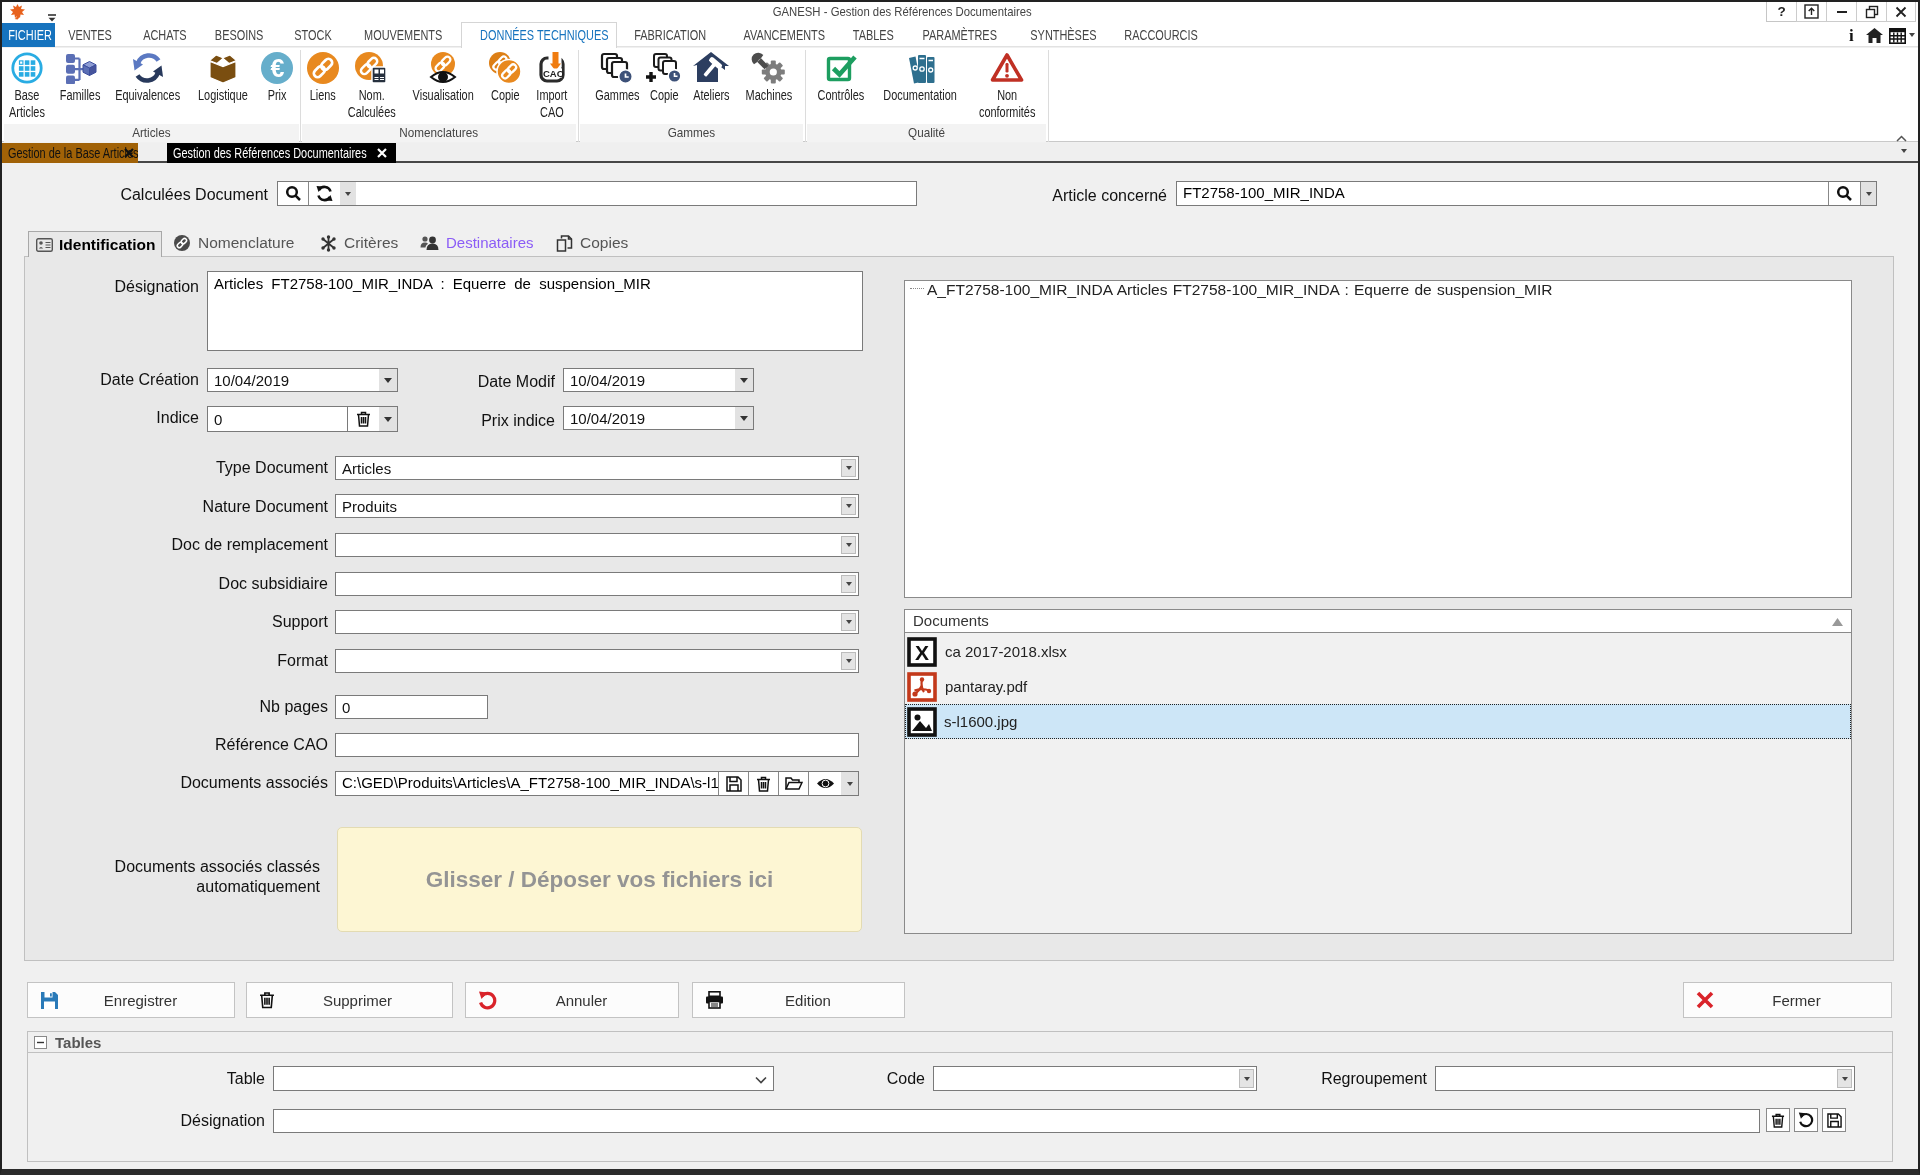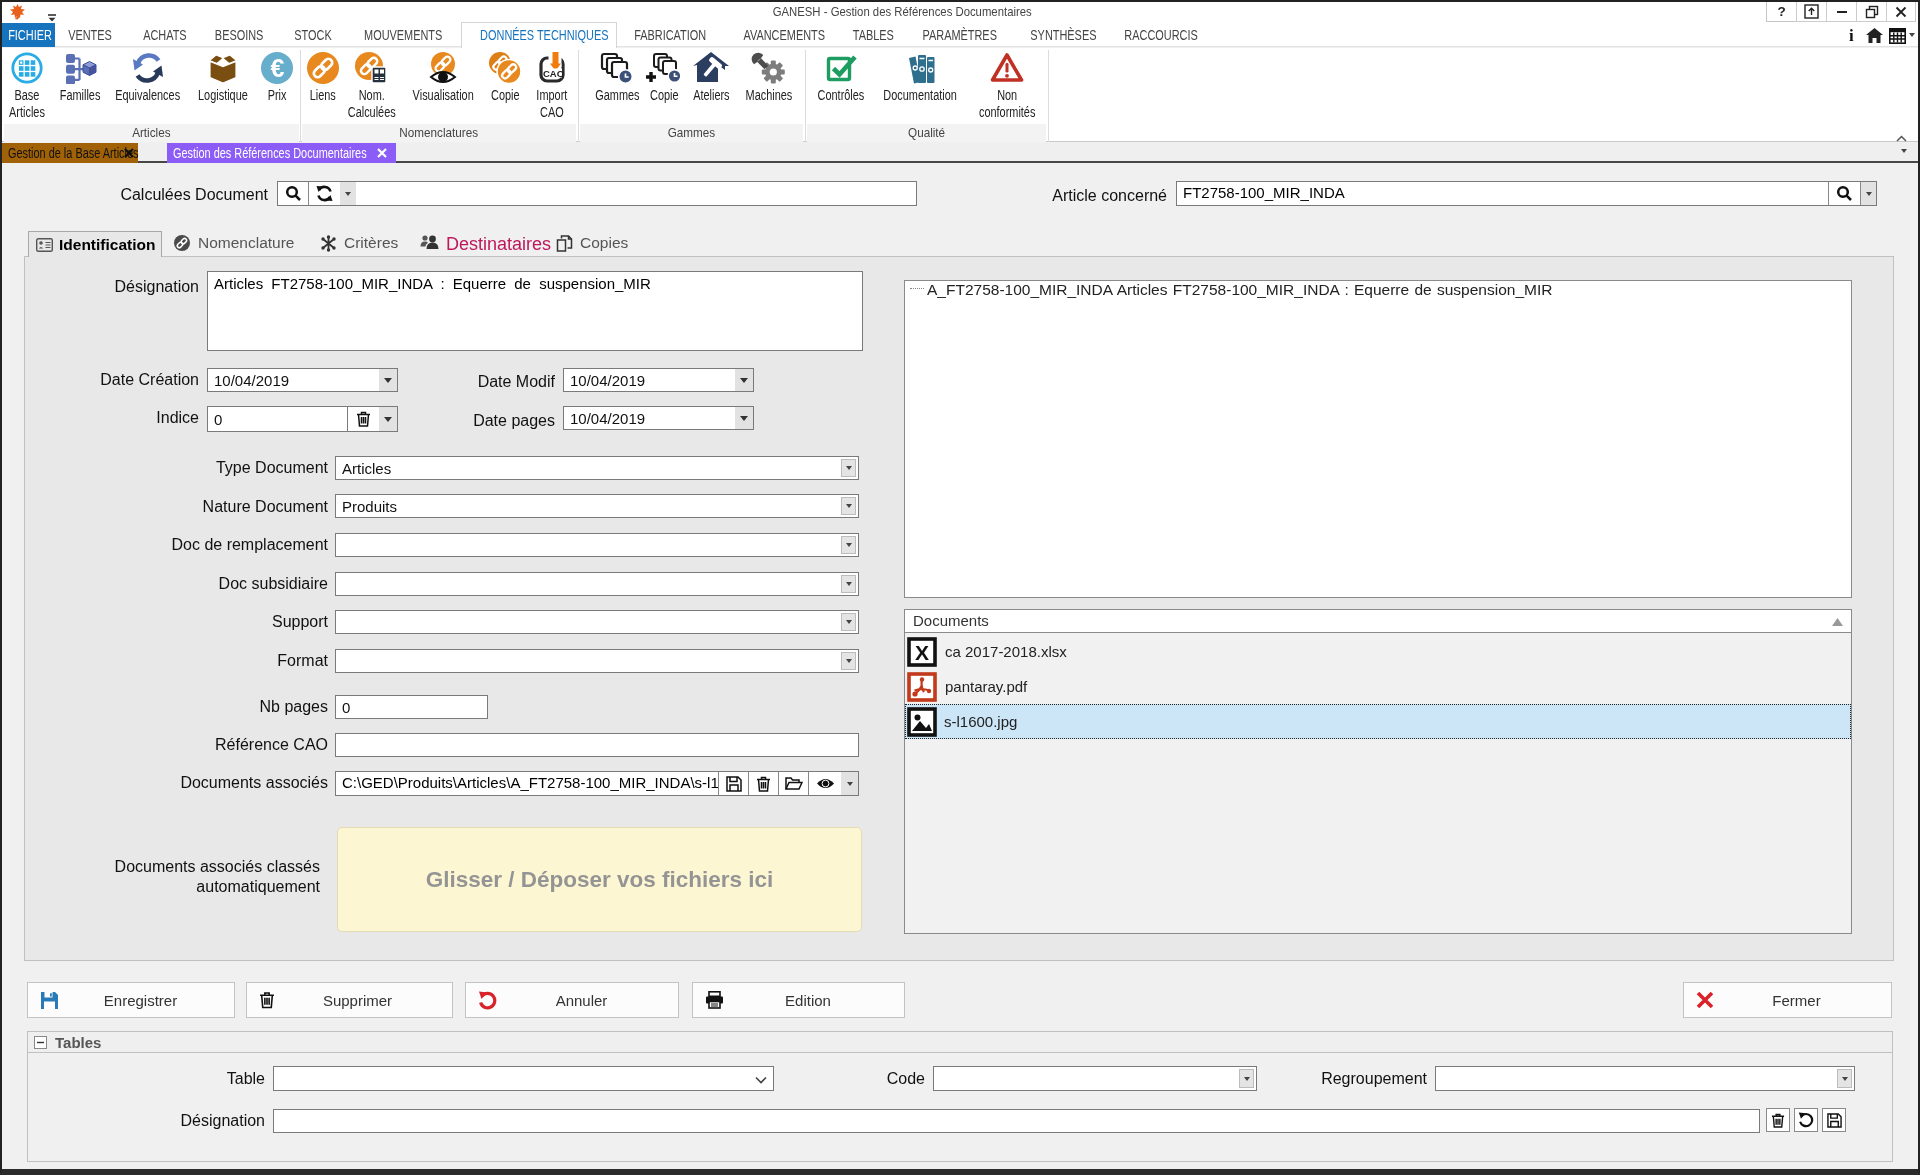--- a/index.html
+++ b/index.html
@@ -243,21 +243,21 @@
 <div class="rbtn" style="left:962px;top:52px;width:90px">
 <svg width="34" height="32" viewBox="0 0 34 32">
       <path d="M17 3 L31.5 28 H2.5 Z" fill="#fff" stroke="#c03024" stroke-width="3.6" stroke-linejoin="round"></path>
       <rect x="15.5" y="11" width="3" height="9.5" rx="1.2" fill="#c03024"></rect>
       <circle cx="17" cy="23.8" r="1.9" fill="#c03024"></circle>
     </svg><span class="sx">Non<br>conformités</span></div>
 <div id="mditabs"></div>
 <div class="mtab" style="left:2px;width:136px;background:#a16207;color:#111"><span class="sx" style="transform-origin:left center">Gestion de la Base Articles</span><svg width="10" height="10" viewBox="0 0 10 10" style="position:absolute;right:4px;top:5px">
       <path d="M1 1l8 8M9 1l-8 8" stroke="#111" stroke-width="2.2"></path>
     </svg></div>
-<div class="mtab" style="left:167px;width:229px;background:#8b5cf6;color:#fff"><span class="sx" style="transform-origin:left center">Gestion des Références Documentaires</span><svg width="10" height="10" viewBox="0 0 10 10" style="position:absolute;right:9px;top:5px">
+<div class="mtab" style="left:167px;width:229px;background:#000000;color:#fff"><span class="sx" style="transform-origin:left center">Gestion des Références Documentaires</span><svg width="10" height="10" viewBox="0 0 10 10" style="position:absolute;right:9px;top:5px">
       <path d="M1 1l8 8M9 1l-8 8" stroke="#fff" stroke-width="2.2"></path>
     </svg></div>
 <div class="abs" style="left:1901px;top:149px">
     <div class="arrs"></div>
   </div>
 
 <div class="abs" style="left:1766px;top:1px;height:21px;display:flex">
 <div class="sq" style="width:30px;border:1px solid #c6c6c6;border-right:none;font-weight:bold;font-size:13.5px;color:#222">?</div>
 <div class="sq" style="width:30px;border:1px solid #ccc;border-right:none">
       <svg width="15" height="15" viewBox="0 0 15 15">
@@ -366,21 +366,21 @@
         <path d="M8.5 2v13M3 4l11 9M14 4L3 13"></path>
       </g>
       <circle cx="8.5" cy="2" r="1.7" fill="#333"></circle>
       <circle cx="8.5" cy="15" r="1.7" fill="#333"></circle>
       <circle cx="3" cy="4" r="1.7" fill="#333"></circle>
       <circle cx="14" cy="13" r="1.7" fill="#333"></circle>
       <circle cx="14" cy="4" r="1.7" fill="#333"></circle>
       <circle cx="3" cy="13" r="1.7" fill="#333"></circle>
     </svg>
 Critères</div>
-<div class="abs" style="left:420px;top:234px;display:flex;align-items:flex-start;font-size:18px;color:#be185d">
+<div class="abs" style="left:420px;top:234px;display:flex;align-items:flex-end;font-size:15px;color:#8b5cf6">
 <svg width="19" height="16" viewBox="0 0 19 16" style="margin-right:7px">
       <circle cx="12.5" cy="5" r="3.4" fill="#333"></circle>
       <path d="M6.5 15 q0-6.5 6-6.5 q6 0 6 6.5Z" fill="#333"></path>
       <circle cx="5" cy="4" r="2.6" fill="#555"></circle>
       <path d="M0.5 12.5 q0-5 4.5-5 q2 0 3 1.2 q-2.5 1.8-2.6 3.8Z" fill="#555"></path>
     </svg>
 Destinataires</div>
 <div class="abs" style="left:556px;top:234px;display:flex;align-items:center;font-size:15.5px;color:#555">
 <svg width="17" height="17" viewBox="0 0 17 17" style="margin-right:7px" fill="none" stroke="#333" stroke-width="1.5">
       <path d="M5.5 3.5 V1 h7 l3 3 v9 h-4"></path>
@@ -404,21 +404,21 @@
   <div style="flex:1;padding:0 6px">0</div>
   <div class="sq" style="width:32px;height:24px;border-left:1px solid #7a7a7a">
       <svg width="15" height="16" viewBox="0 0 15 16" fill="none" stroke="#111" stroke-width="1.5">
         <path d="M1 3.5h13M5.5 3.5V1.5h4v2M2.5 3.5l1 11.5h8l1-11.5M5.5 6v6.5M7.5 6v6.5M9.5 6v6.5"></path>
       </svg>
     </div>
   <div style="width:18px;height:24px;background:#e2e2e2;display:flex;align-items:center;justify-content:center">
       <div class="arr"></div>
     </div>
 </div>
-<div class="lbl" style="left:356px;top:412px;width:199px">Date pages</div>
+<div class="lbl" style="left:356px;top:412px;width:199px">Prix indice</div>
 <div class="inp" style="left:563px;top:406px;width:191px;height:24px">10/04/2019<div class="ddfull">
       <div class="arr"></div>
     </div></div>
 <div class="lbl" style="left:129px;top:459px;width:199px">Type Document</div>
 <div class="inp" style="left:335px;top:456px;width:524px;height:24px">Articles<div class="ddbtn">
       <div class="arrs"></div>
     </div></div>
 <div class="lbl" style="left:129px;top:498px;width:199px">Nature Document</div>
 <div class="inp" style="left:335px;top:494px;width:524px;height:24px">Produits<div class="ddbtn">
       <div class="arrs"></div>

